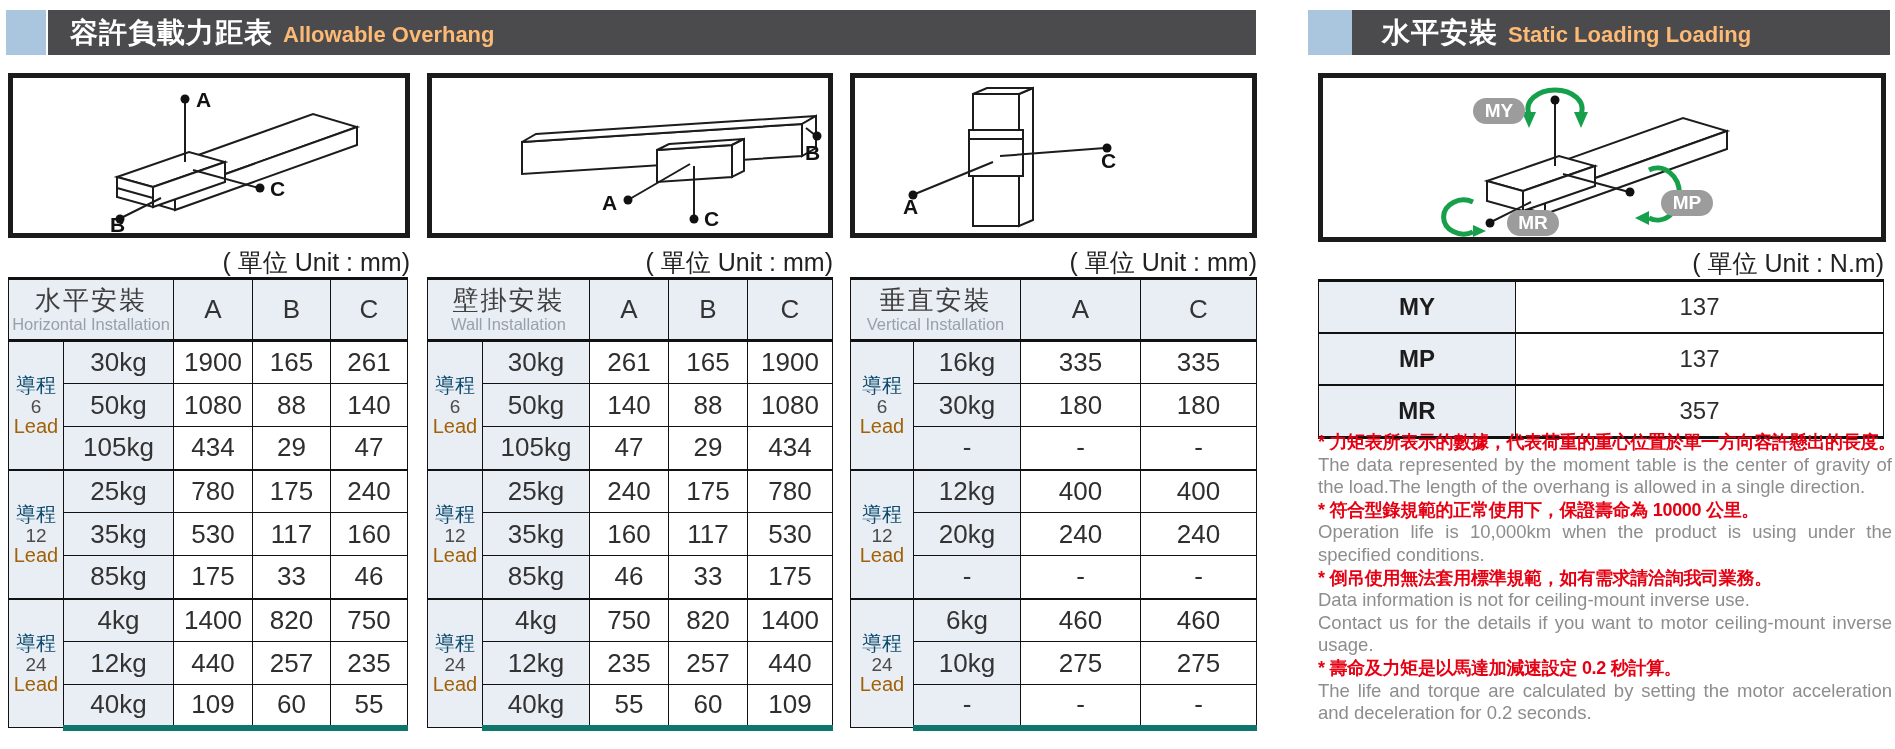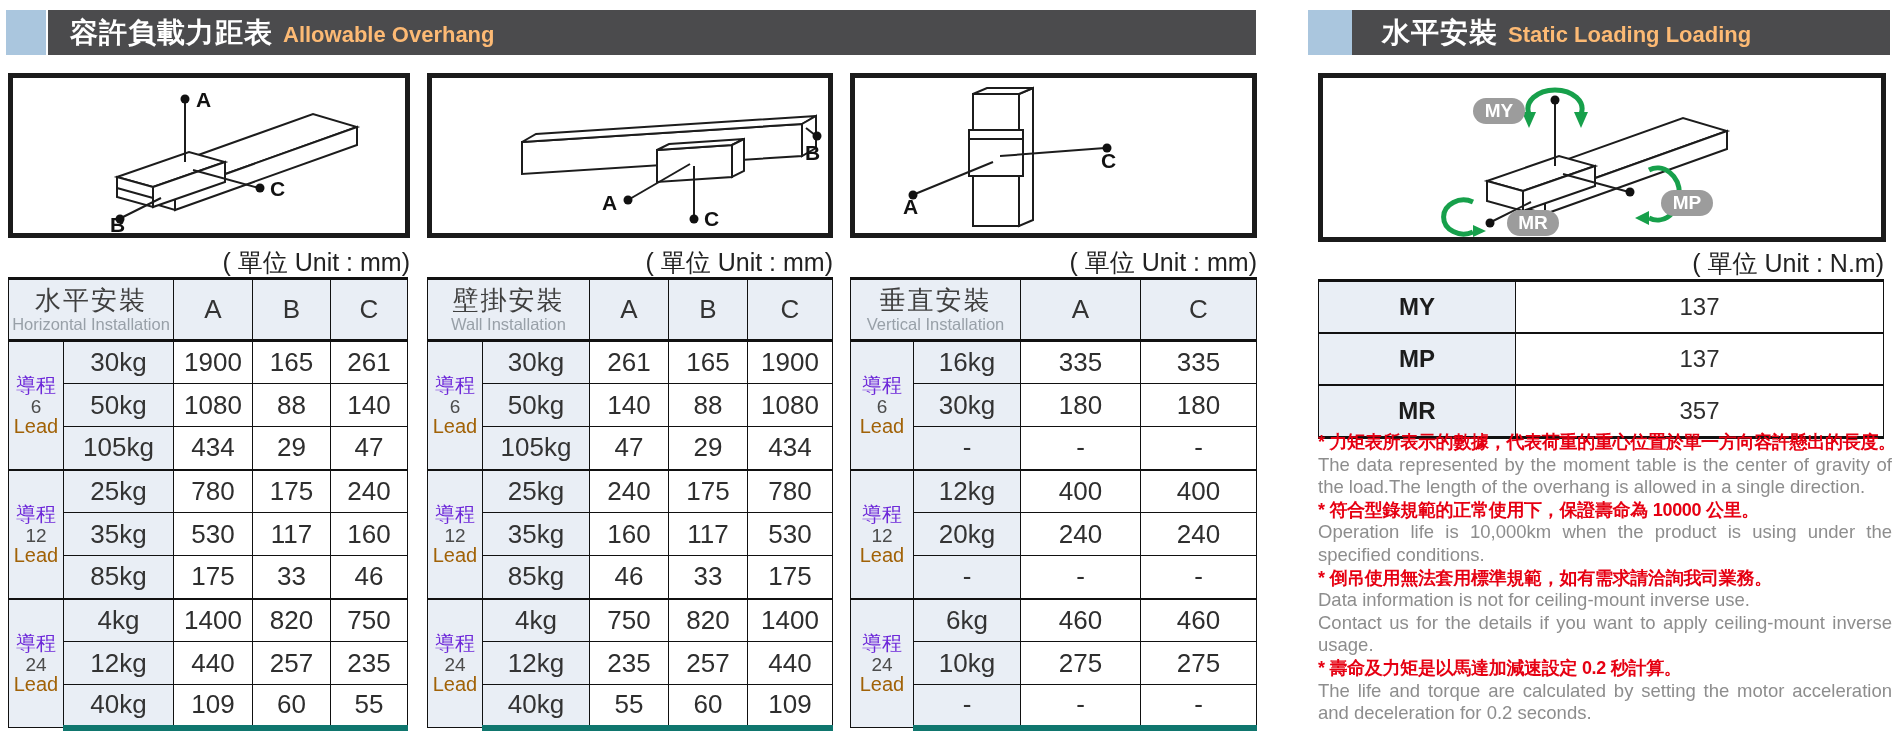--- a/index.html
+++ b/index.html
@@ -32,21 +32,21 @@
   .ot th,.ot td{border:1px solid #111;text-align:center;vertical-align:middle;padding:0;overflow:hidden;}
   .ot thead tr{height:62px;}
   .ot tbody tr{height:43px;}
   .ot thead th{background:#e9eef5;border-bottom:3px solid #111;border-top:3px solid #111;font-weight:normal;}
   .ot tbody tr:last-child td{border-bottom:6px solid #0f766e;}
   .ot tr.gfirst td{border-top:2px solid #111;}
   .name-zh{font-size:26px;color:#3f3f3f;line-height:30px;letter-spacing:2px;}
   .name-en{font-size:16.5px;color:#98a0a8;line-height:19px;text-align:center;}
   .col-cell{font-size:26px;color:#333;}
   .lead-cell{background:#e9eef5;}
-  .lead-zh{font-size:20px;color:#6d28d9;line-height:21px;}
+  .lead-zh{font-size:20px;color:#0c4a6e;line-height:21px;}
   .lead-num{font-size:19px;color:#4c4c4c;line-height:21px;}
   .lead-en{font-size:20px;color:#a16207;line-height:18px;}
   .load-cell{background:#e9eef5;font-size:26px;color:#333;}
   .val-cell{background:#fff;font-size:26px;color:#2e2e2e;}
 
   
   table.mt{position:absolute;top:279px;border-collapse:collapse;table-layout:fixed;}
   .mt td{border:1px solid #111;border-top-width:2px;border-bottom-width:2px;height:48px;text-align:center;vertical-align:middle;}
   .mt tr:first-child td{border-top:3px solid #111;}
   .mt tr:last-child td{border-bottom:3px solid #111;}
@@ -457,18 +457,18 @@
     </tbody>
   </table>
 
   <div class="notes">
     <div class="note-zh">* 力矩表所表示的數據，代表荷重的重心位置於單一方向容許懸出的長度。</div>
     <div class="note-en">The data represented by the moment table is the center of gravity of the load.The length of the overhang is allowed in a single direction.</div>
     <div class="note-zh">* 符合型錄規範的正常使用下，保證壽命為 10000 公里。</div>
     <div class="note-en">Operation life is 10,000km when the product is using under the specified conditions.</div>
     <div class="note-zh">* 倒吊使用無法套用標準規範，如有需求請洽詢我司業務。</div>
     <div class="note-en">Data information is not for ceiling-mount inverse use.
-Contact us for the details if you want to apply ceiling-mount inverse usage.</div>
+Contact us for the details if you want to motor ceiling-mount inverse usage.</div>
     <div class="note-zh">* 壽命及力矩是以馬達加減速設定 0.2 秒計算。</div>
     <div class="note-en">The life and torque are calculated by setting the motor acceleration and deceleration for 0.2 seconds.</div>
   </div>
 
 </div>
 
 </body></html>

